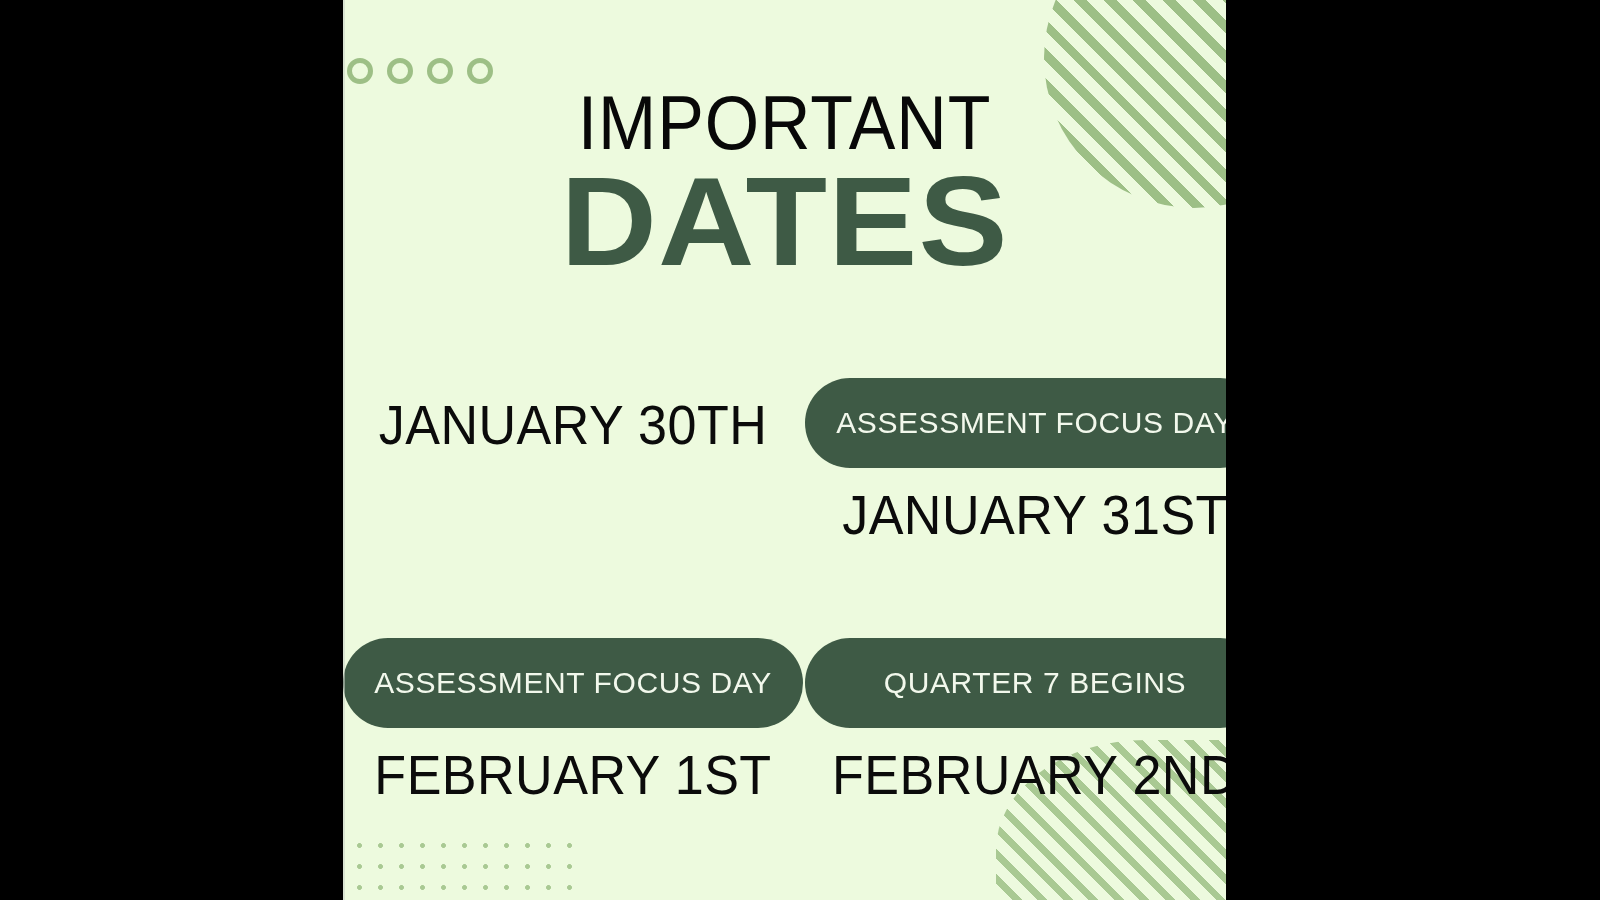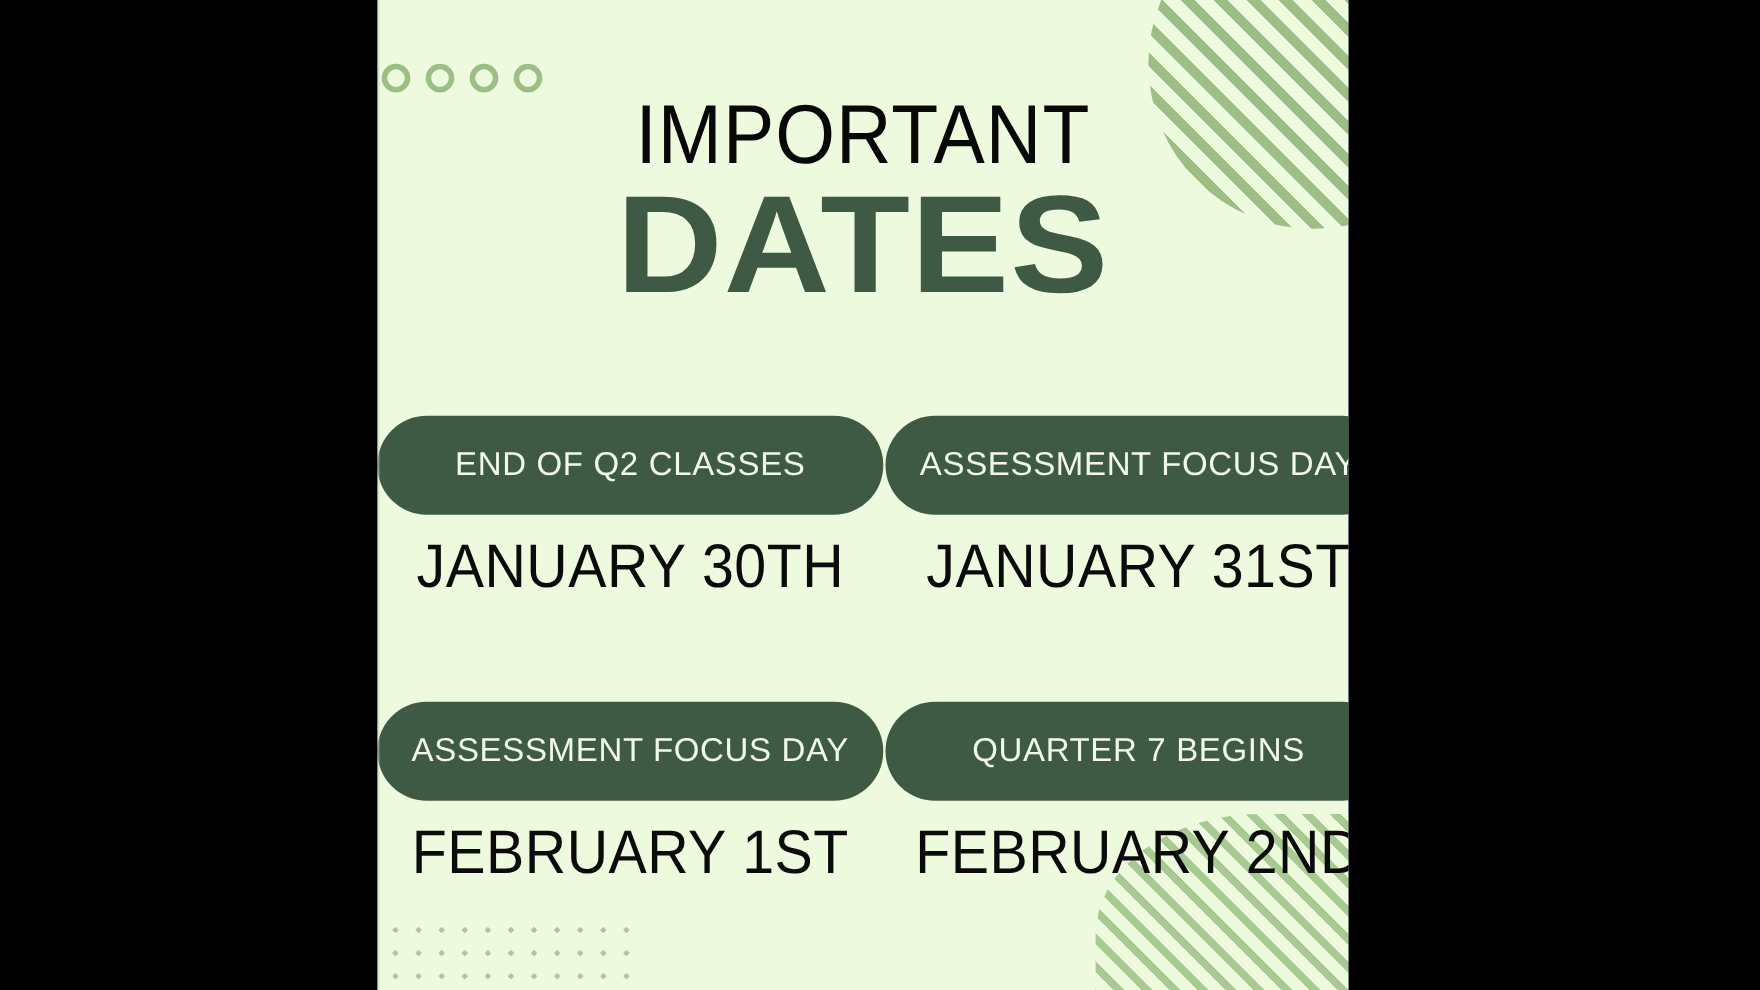--- a/index.html
+++ b/index.html
@@ -12,21 +12,21 @@
     overflow: hidden;
   }
   body {
     font-family: "Liberation Sans", sans-serif;
   }
 
   #screen {
     position: relative;
     width: 1600px;
     height: 900px;
-    background: #8b5cf6;
+    background: #ec4899;
     overflow: hidden;
   }
 
   
   .letterbox {
     position: absolute;
     top: 0;
     height: 900px;
     background: #000000;
     z-index: 40;
@@ -217,23 +217,20 @@
 
     <div class="header">
       <div class="title-top">IMPORTANT</div>
       <div class="title-bottom">DATES</div>
     </div>
 
     <div class="grid">
 
       <div class="row">
         <div class="cell col-left">
-          <div class="pill">
-            <span class="pill-label">END OF Q2 CLASSES</span>
-          </div>
           <div class="date">JANUARY 30TH</div>
         </div>
 
         <div class="cell col-right">
           <div class="pill">
             <span class="pill-label">ASSESSMENT FOCUS DAY</span>
           </div>
           <div class="date">JANUARY 31ST</div>
         </div>
       </div>

